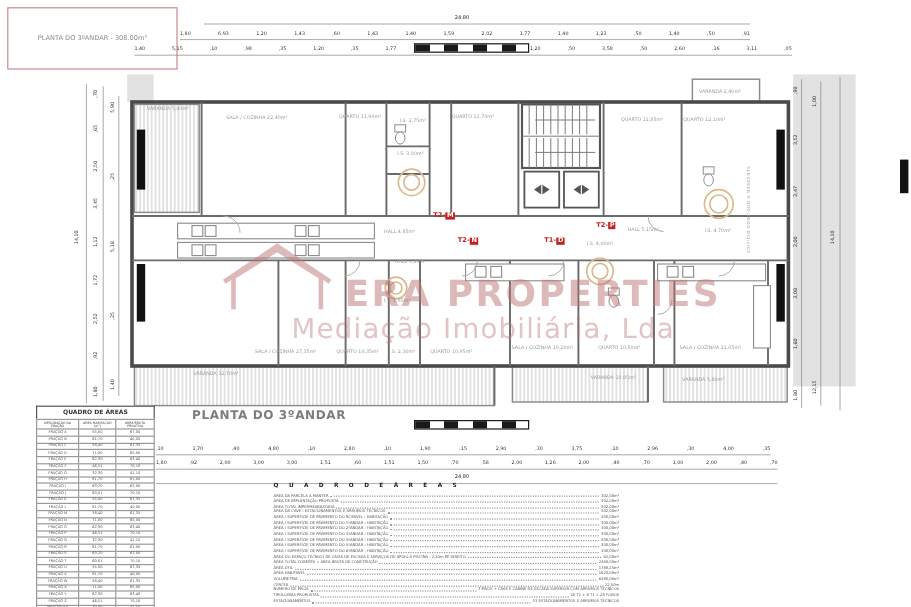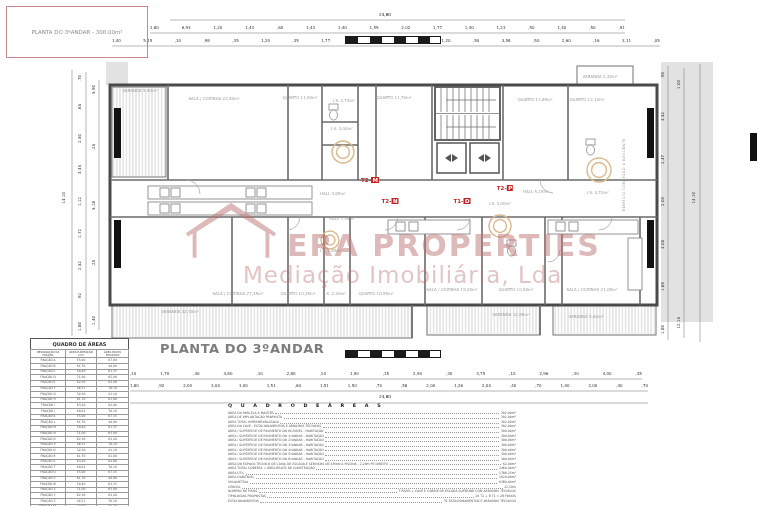--- a/index.html
+++ b/index.html
@@ -22,21 +22,21 @@
               font-size:5.5px;font-weight:bold;color:#c42222;white-space:nowrap;}
   .unit-letter{background:#c42222;color:#fff;padding:0 1px;margin-left:0.5px;}
   .vnote{position:absolute;left:622px;top:138px;writing-mode:vertical-rl;transform:rotate(180deg);
          font-size:3.5px;color:#9a9a9a;z-index:3;letter-spacing:0.5px;}
   
   .wm{position:absolute;left:185px;top:200px;z-index:5;color:rgba(188,115,115,0.5);pointer-events:none;}
   .wm-row{display:flex;align-items:flex-end;gap:10px;}
   .wm-text{font-size:30px;font-weight:bold;letter-spacing:2px;line-height:0.95;}
   .wm-sub{font-size:23px;margin:2px 0 0 58px;letter-spacing:1px;color:rgba(188,115,115,0.42);}
   
-  .plan-caption{position:absolute;left:160px;top:341px;font-size:13px;font-weight:bold;color:#7d7d7d;
+  .plan-caption{position:absolute;left:160px;top:341px;font-size:10px;font-weight:bold;color:#7d7d7d;
                 letter-spacing:0.5px;z-index:2;}
   .scalebar{position:absolute;width:94px;height:6px;border:1px solid #1a1a1a;z-index:2;
             background:repeating-linear-gradient(90deg,#1a1a1a 0 12px,#fff 12px 24px);}
   .sb-top{left:345px;top:36px;} .sb-bottom{left:345px;top:350px;}
   
   .qwrap{position:absolute;left:30px;top:338px;width:99px;z-index:2;}
   .qtitle{border:1px solid #555;border-bottom:none;text-align:center;font-size:5px;font-weight:bold;
           color:#333;padding:2px 0;background:#fff;}
   .qtable{border-collapse:collapse;width:100%;font-size:3px;color:#555;background:#fff;}
   .qtable th,.qtable td{border:0.5px solid #999;padding:0.6px 1px;text-align:center;line-height:1.15;font-weight:normal;}

